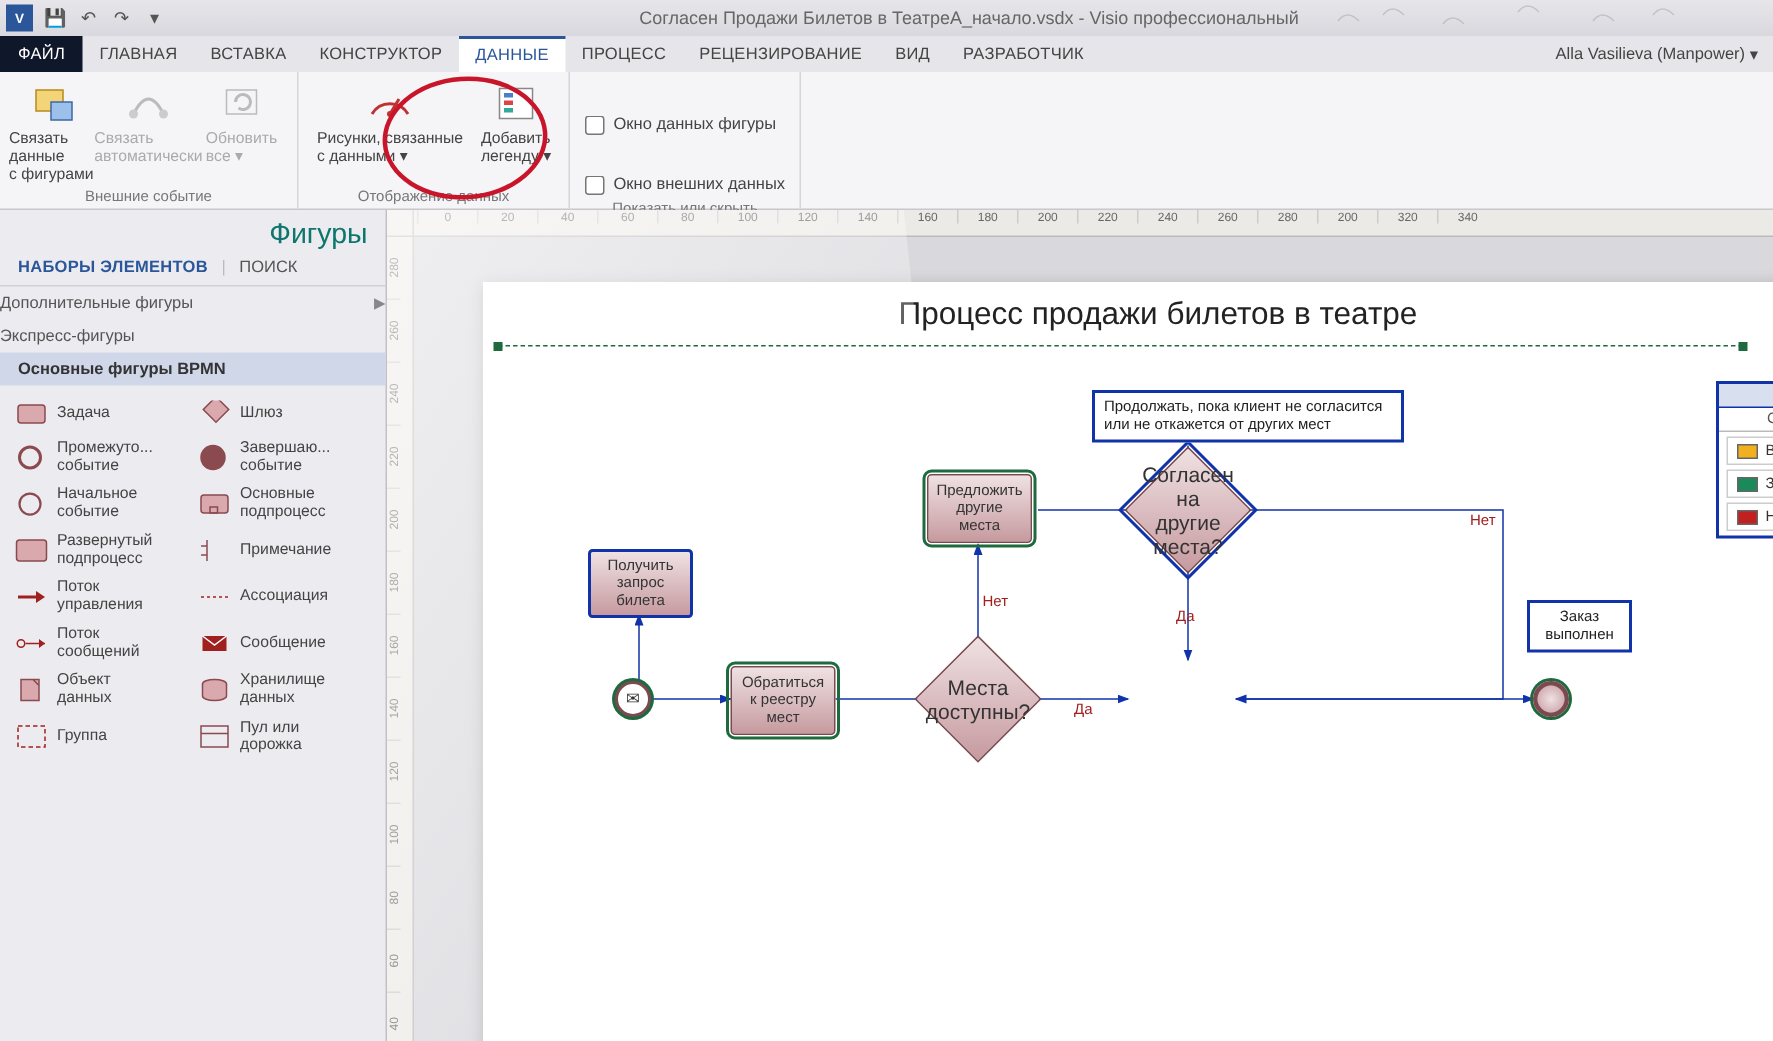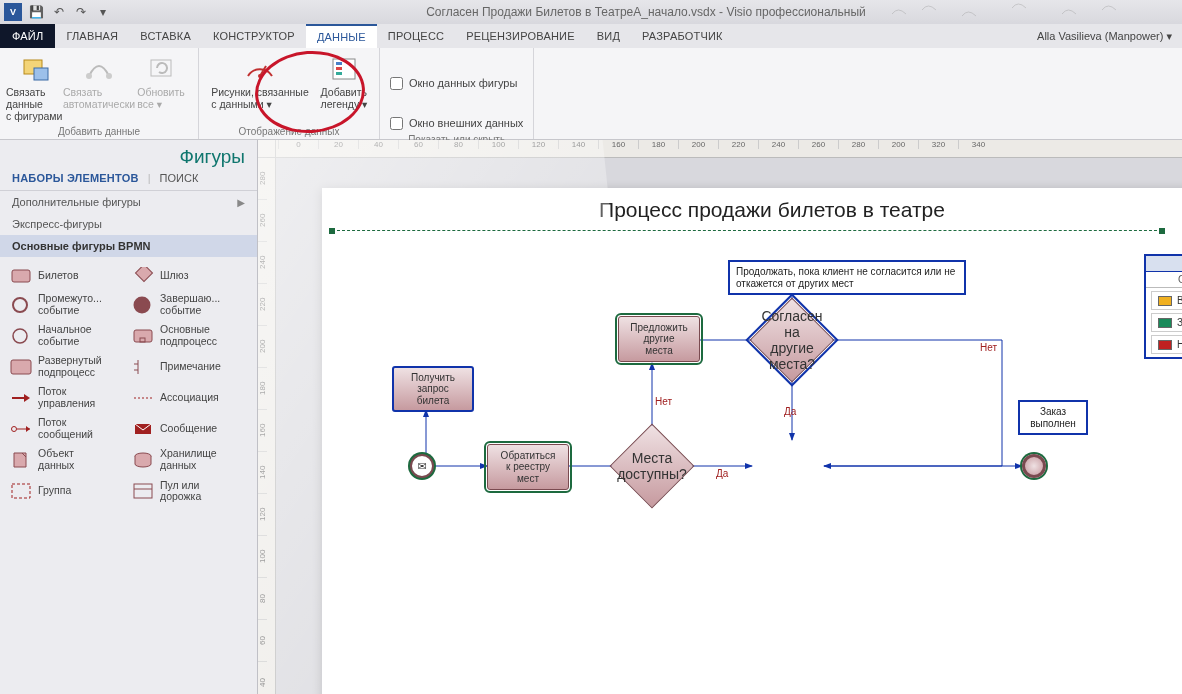--- a/index.html
+++ b/index.html
@@ -33,21 +33,21 @@
 
 
 .workspace { display: flex; height: 554px; }
 
 
 .shapes-panel { width: 258px; background: #ececf0; border-right: 1px solid #c0c0c6; display:flex; flex-direction:column; }
 .sp-title { font-size: 19px; color: #0f766e; padding: 6px 12px 2px; font-weight:400;text-align:right; }
 .sp-tabs { padding: 2px 12px 6px; font-size: 11px; color:#555; border-bottom:1px solid #d0d0d6; }
 .sp-tabs span:first-child { color:#2b579a; font-weight:bold; letter-spacing:.2px; }
 .sp-tabs .divider { color:#bbb; margin:0 6px; }
-.sp-link { padding: 5px 12px; font-size: 11px; color:#555; display:flex; align-items:center; }
+.sp-link { padding: 5px 0; font-size: 11px; color:#555; display:flex; align-items:center; }
 .sp-link .arrow { margin-left:auto; color:#888; font-size:10px; }
 .sp-cat-active { background:#d0d7e8; padding:5px 12px; font-weight:bold; font-size:11px; color:#333; }
 .sp-items { padding: 6px 4px; }
 .sp-row { display:flex; }
 .sp-item { width: 122px; padding: 4px 6px; display:flex; align-items:center; font-size:10.5px; color:#444; cursor:grab; }
 .sp-item .si { width:22px; height:18px; margin-right:6px; flex-shrink:0; display:flex; align-items:center; justify-content:center; }
 .sp-item .lbl { line-height:1.1; }
 
 
 .canvas-area { flex:1; background:#d8d8dd; position:relative; overflow:hidden; }
@@ -58,21 +58,21 @@
 .ruler-v .tick { height:42px; border-top:1px solid #ccc; font-size:8px; text-align:center; writing-mode:vertical-rl; transform:rotate(180deg); color:#666; }
 
 .page { position:absolute; left:64px; top:48px; width:900px; height:600px; background:#fff; box-shadow: 0 2px 10px rgba(0,0,0,.2); }
 .page::before { content:""; position:absolute; left:-200px; top:-200px; width:500px; height:700px; background:linear-gradient(130deg, rgba(255,255,255,.8), rgba(255,255,255,0)); transform:rotate(-6deg); pointer-events:none; }
 .diagram-title { font-size: 21px; text-align:center; padding-top:10px; color:#222; }
 .sel-line { position:absolute; left:10px; top:42px; right:60px; height:1px; border-top:1px dashed #1d6a3f; }
 .sel-line .h { position:absolute; width:6px; height:6px; background:#1d6a3f; top:-3px; }
 .sel-line .h.l { left:-3px; } .sel-line .h.r { right:-3px; }
 
 .shape { position:absolute; font-size:10px; text-align:center; display:flex; align-items:center; justify-content:center; line-height:1.15; }
-.task { width:82px; height:46px; background:linear-gradient(#efe1e3,#c69a9f); border:1px solid #7a4a50; border-radius:3px; padding:2px; }
+.task { width:70px; height:46px; background:linear-gradient(#efe1e3,#c69a9f); border:1px solid #7a4a50; border-radius:3px; padding:2px; }
 .task.sel { outline:2px solid #1d6a3f; outline-offset:1px; }
 .task.blue-sel { border:2px solid #1033aa; }
 .note-box { border:2px solid #1033aa; background:#fff; padding:4px 6px; font-size:10px; color:#222; }
 .gateway { width:60px; height:60px; }
 .gateway .diamond { width:100%; height:100%; background:linear-gradient(135deg,#efe1e3,#c69a9f); border:1px solid #7a4a50; transform:rotate(45deg); }
 .gateway .glabel { position:absolute; inset:0; display:flex; align-items:center; justify-content:center; font-size:14px; padding:6px; }
 .gateway.blue-sel .diamond { outline:2px solid #1033aa; outline-offset:1px; }
 .event-end { width:24px; height:24px; border-radius:50%; border:3px solid #7a4a50; background:radial-gradient(#efe1e3,#c69a9f); }
 .event-end.sel { box-shadow: 0 0 0 2px #1d6a3f; }
 .event-start { width:24px; height:24px; border-radius:50%; border:2px solid #7a4a50; background:#fff; display:flex; align-items:center; justify-content:center; font-size:11px; }
@@ -144,21 +144,21 @@
         <div class="ico">
             <svg width="28" height="26">
               <rect x="4" y="4" width="20" height="16" fill="none" stroke="#bbb"></rect>
               <path d="M10 12 a5 5 0 1 1 2 4" fill="none" stroke="#bbb" stroke-width="2"></path>
             </svg>
           </div>
         <span style="white-space:pre-line">Обновить
 все ▾</span>
       </div>
     </div>
-    <div class="grp-label">Добавить данные</div>
+    <div class="grp-label">Внешние событие</div>
   </div>
 
   <div class="rgrp">
     <div class="items">
       <div class="big-btn" style="width:110px">
         <div class="ico">
             <svg width="32" height="26">
               <path d="M4 20 A14 14 0 0 1 28 20" fill="none" stroke="#c03030" stroke-width="2"></path>
               <line x1="16" y1="20" x2="22" y2="10" stroke="#c03030" stroke-width="2"></line>
               <circle cx="16" cy="20" r="2" fill="#c03030"></circle>
@@ -216,21 +216,21 @@
     <div class="sp-link">Экспресс-фигуры</div>
     <div class="sp-cat-active">Основные фигуры BPMN</div>
     <div class="sp-items" id="stencil">
         <div class="sp-row">
           <div class="sp-item">
             <span class="si">
               <svg width="22" height="18">
                 <rect x="2" y="3" width="18" height="12" rx="2" fill="#d9a9ad" stroke="#8a4a50"></rect>
               </svg>
             </span>
-            <span class="lbl" style="white-space:pre-line">Билетов</span>
+            <span class="lbl" style="white-space:pre-line">Задача</span>
           </div>
           <div class="sp-item">
             <span class="si">
               <svg width="22" height="18">
                 <rect x="6" y="0" width="12" height="12" fill="#d9a9ad" stroke="#8a4a50" transform="rotate(45 12 6)"></rect>
               </svg>
             </span>
             <span class="lbl" style="white-space:pre-line">Шлюз</span>
           </div>
         </div>
@@ -459,21 +459,21 @@
           <div class="diamond"></div>
           <div class="glabel" style="white-space:pre-line">Согласен
 на другие
 места?</div>
         </div>
       <div class="shape event-end sel" style="left:700px; top:266px"></div>
       <div class="shape note-box" style="left:696px; top:212px; width:70px">
           <span style="white-space:pre-line">Заказ
 выполнен</span>
         </div>
-      <div class="shape note-box" style="left:406px; top:72px; width:238px; text-align:left">Продолжать, пока клиент не согласится или не откажется от других мест</div>
+      <div class="shape note-box" style="left:406px; top:72px; width:208px; text-align:left">Продолжать, пока клиент не согласится или не откажется от других мест</div>
 
       <div class="conn-lbl" style="left:333px; top:208px">Нет</div>
       <div class="conn-lbl" style="left:394px; top:280px">Да</div>
       <div class="conn-lbl" style="left:462px; top:218px">Да</div>
       <div class="conn-lbl" style="left:658px; top:154px">Нет</div>
 
       <div class="legend">
         <div class="lh">Легенда</div>
         <div class="lsub">Состояние</div>
         <div id="legend-rows">

